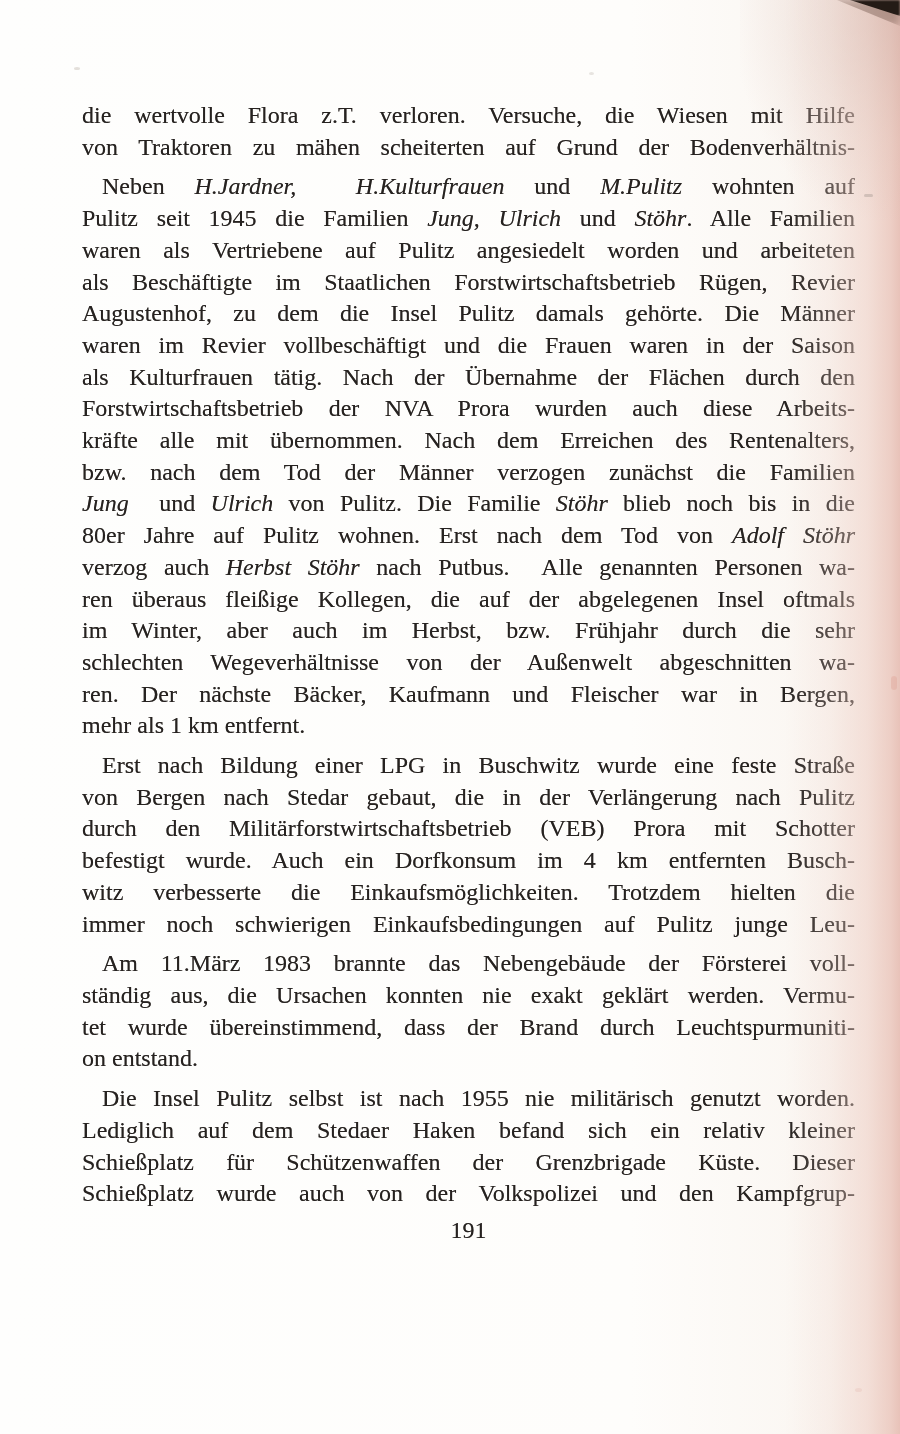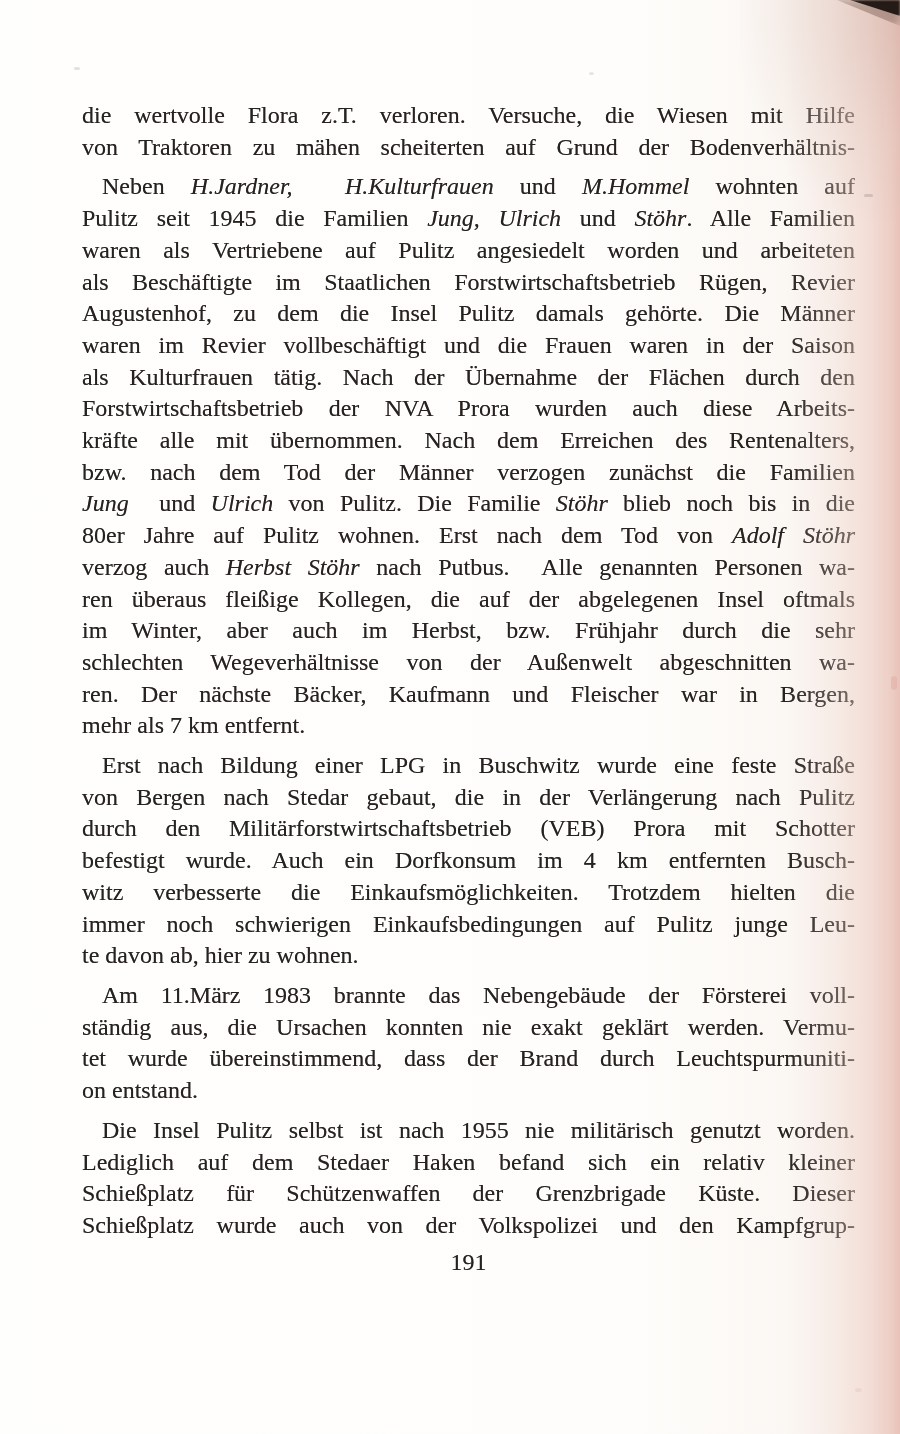--- a/index.html
+++ b/index.html
@@ -83,45 +83,44 @@
 </style>
 </head>
 <body>
 
 <div class="page">
 
   <div class="text-block" id="text-block">
 
   <div class="line just"><span>die wertvolle Flora z.T. verloren. Versuche, die Wiesen mit Hilfe</span></div>
       <div class="line just"><span>von Traktoren zu mähen scheiterten auf Grund der Bodenverhältnis-</span></div>
-      <div class="line just indent para"><span>Neben </span><span class="it">H.Jardner,</span><span>&nbsp; </span><span class="it">H.Kulturfrauen</span><span> und </span><span class="it">M.Hommel</span><span> wohnten auf</span></div>
+      <div class="line just indent para"><span>Neben </span><span class="it">H.Jardner,</span><span>&nbsp; </span><span class="it">H.Kulturfrauen</span><span> und </span><span class="it">M.Pulitz</span><span> wohnten auf</span></div>
       <div class="line just"><span>Pulitz seit 1945 die Familien </span><span class="it">Jung, Ulrich</span><span> und </span><span class="it">Stöhr</span><span>. Alle Familien</span></div>
       <div class="line just"><span>waren als Vertriebene auf Pulitz angesiedelt worden und arbeiteten</span></div>
       <div class="line just"><span>als Beschäftigte im Staatlichen Forstwirtschaftsbetrieb Rügen, Revier</span></div>
       <div class="line just"><span>Augustenhof, zu dem die Insel Pulitz damals gehörte. Die Männer</span></div>
       <div class="line just"><span>waren im Revier vollbeschäftigt und die Frauen waren in der Saison</span></div>
       <div class="line just"><span>als Kulturfrauen tätig. Nach der Übernahme der Flächen durch den</span></div>
       <div class="line just"><span>Forstwirtschaftsbetrieb der NVA Prora wurden auch diese Arbeits-</span></div>
       <div class="line just"><span>kräfte alle mit übernommen. Nach dem Erreichen des Rentenalters,</span></div>
       <div class="line just"><span>bzw. nach dem Tod der Männer verzogen zunächst die Familien</span></div>
       <div class="line just"><span class="it">Jung</span><span>&nbsp; und </span><span class="it">Ulrich</span><span> von Pulitz. Die Familie </span><span class="it">Stöhr</span><span> blieb noch bis in die</span></div>
       <div class="line just"><span>80er Jahre auf Pulitz wohnen. Erst nach dem Tod von </span><span class="it">Adolf Stöhr</span></div>
       <div class="line just"><span>verzog auch </span><span class="it">Herbst Stöhr</span><span> nach Putbus.&nbsp; Alle genannten Personen wa-</span></div>
       <div class="line just"><span>ren überaus fleißige Kollegen, die auf der abgelegenen Insel oftmals</span></div>
       <div class="line just"><span>im Winter, aber auch im Herbst, bzw. Frühjahr durch die sehr</span></div>
       <div class="line just"><span>schlechten Wegeverhältnisse von der Außenwelt abgeschnitten wa-</span></div>
       <div class="line just"><span>ren. Der nächste Bäcker, Kaufmann und Fleischer war in Bergen,</span></div>
-      <div class="line"><span>mehr als 7 km entfernt.</span></div>
+      <div class="line"><span>mehr als 1 km entfernt.</span></div>
       <div class="line just indent para"><span>Erst nach Bildung einer LPG in Buschwitz wurde eine feste Straße</span></div>
       <div class="line just"><span>von Bergen nach Stedar gebaut, die in der Verlängerung nach Pulitz</span></div>
       <div class="line just"><span>durch den Militärforstwirtschaftsbetrieb (VEB) Prora mit Schotter</span></div>
       <div class="line just"><span>befestigt wurde. Auch ein Dorfkonsum im 4 km entfernten Busch-</span></div>
       <div class="line just"><span>witz verbesserte die Einkaufsmöglichkeiten. Trotzdem hielten die</span></div>
       <div class="line just"><span>immer noch schwierigen Einkaufsbedingungen auf Pulitz junge Leu-</span></div>
-      <div class="line"><span>te davon ab, hier zu wohnen.</span></div>
       <div class="line just indent para"><span>Am 11.März 1983 brannte das Nebengebäude der Försterei voll-</span></div>
       <div class="line just"><span>ständig aus, die Ursachen konnten nie exakt geklärt werden. Vermu-</span></div>
       <div class="line just"><span>tet wurde übereinstimmend, dass der Brand durch Leuchtspurmuniti-</span></div>
       <div class="line"><span>on entstand.</span></div>
       <div class="line just indent para"><span>Die Insel Pulitz selbst ist nach 1955 nie militärisch genutzt worden.</span></div>
       <div class="line just"><span>Lediglich auf dem Stedaer Haken befand sich ein relativ kleiner</span></div>
       <div class="line just"><span>Schießplatz für Schützenwaffen der Grenzbrigade Küste. Dieser</span></div>
       <div class="line just"><span>Schießplatz wurde auch von der Volkspolizei und den Kampfgrup-</span></div>
       <div class="line page-number">191</div>
     </div>

